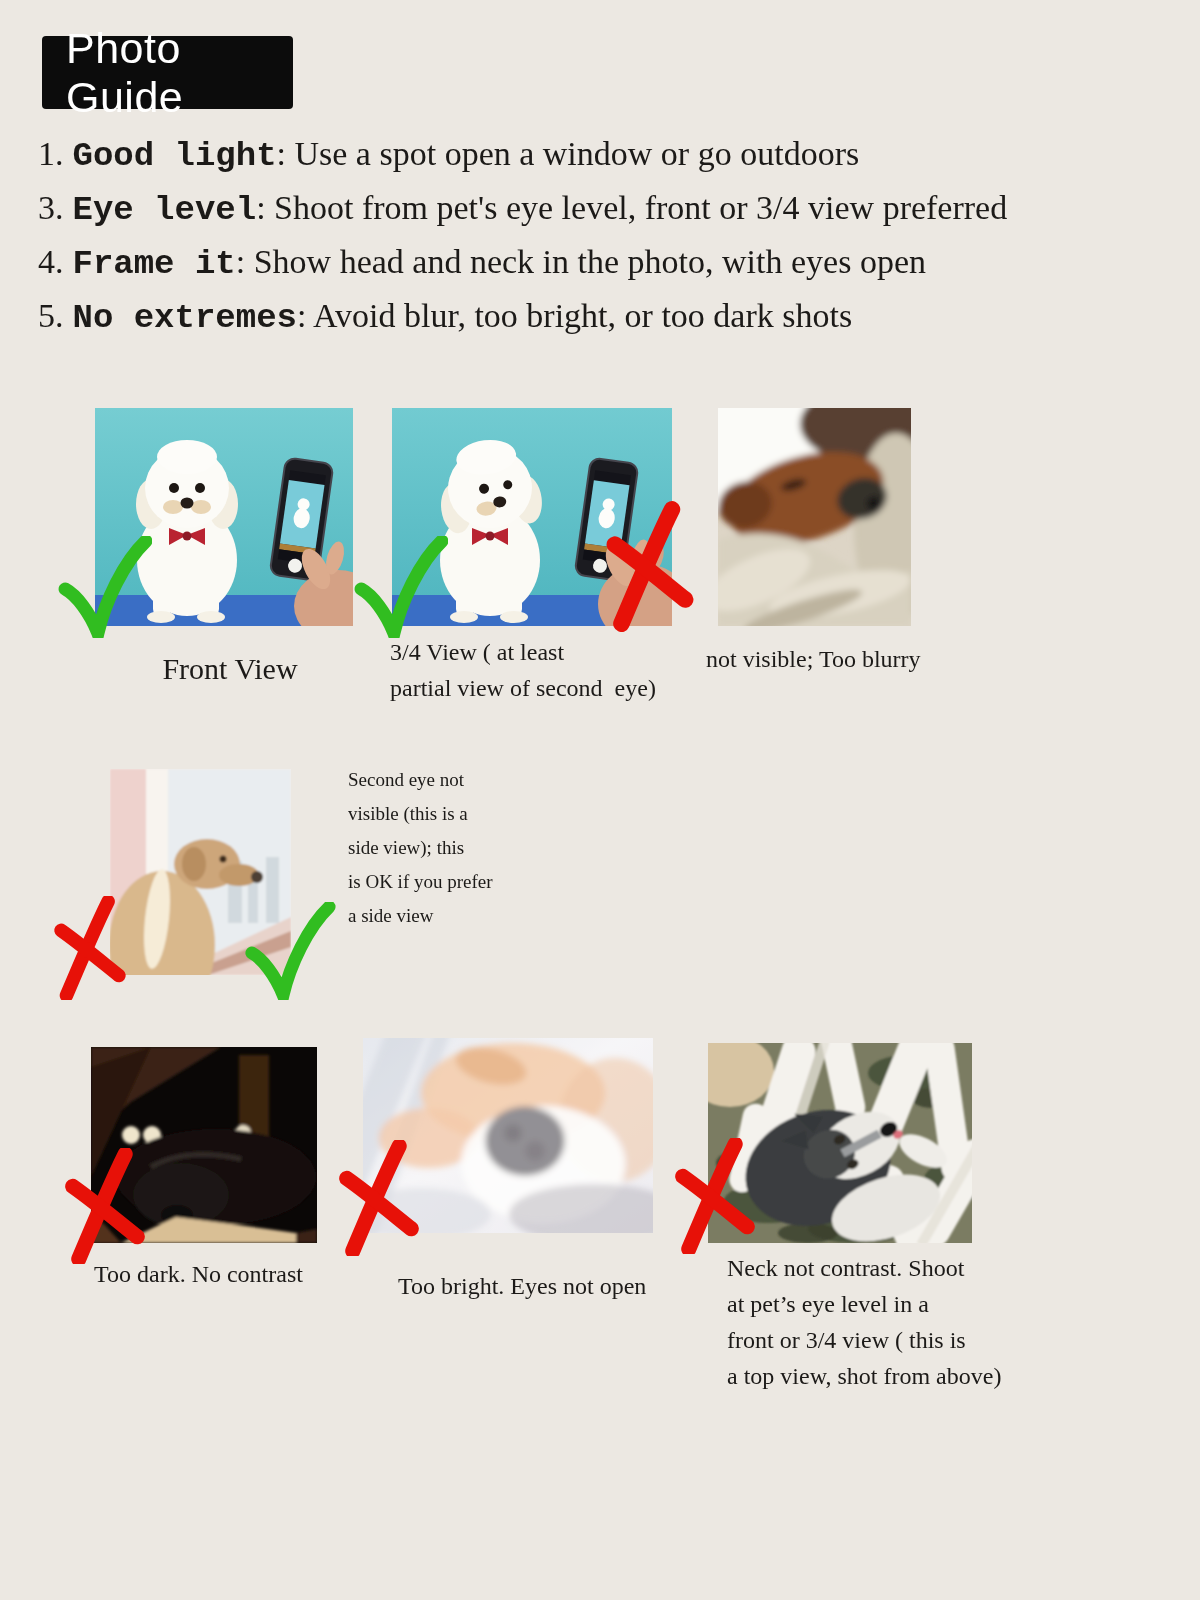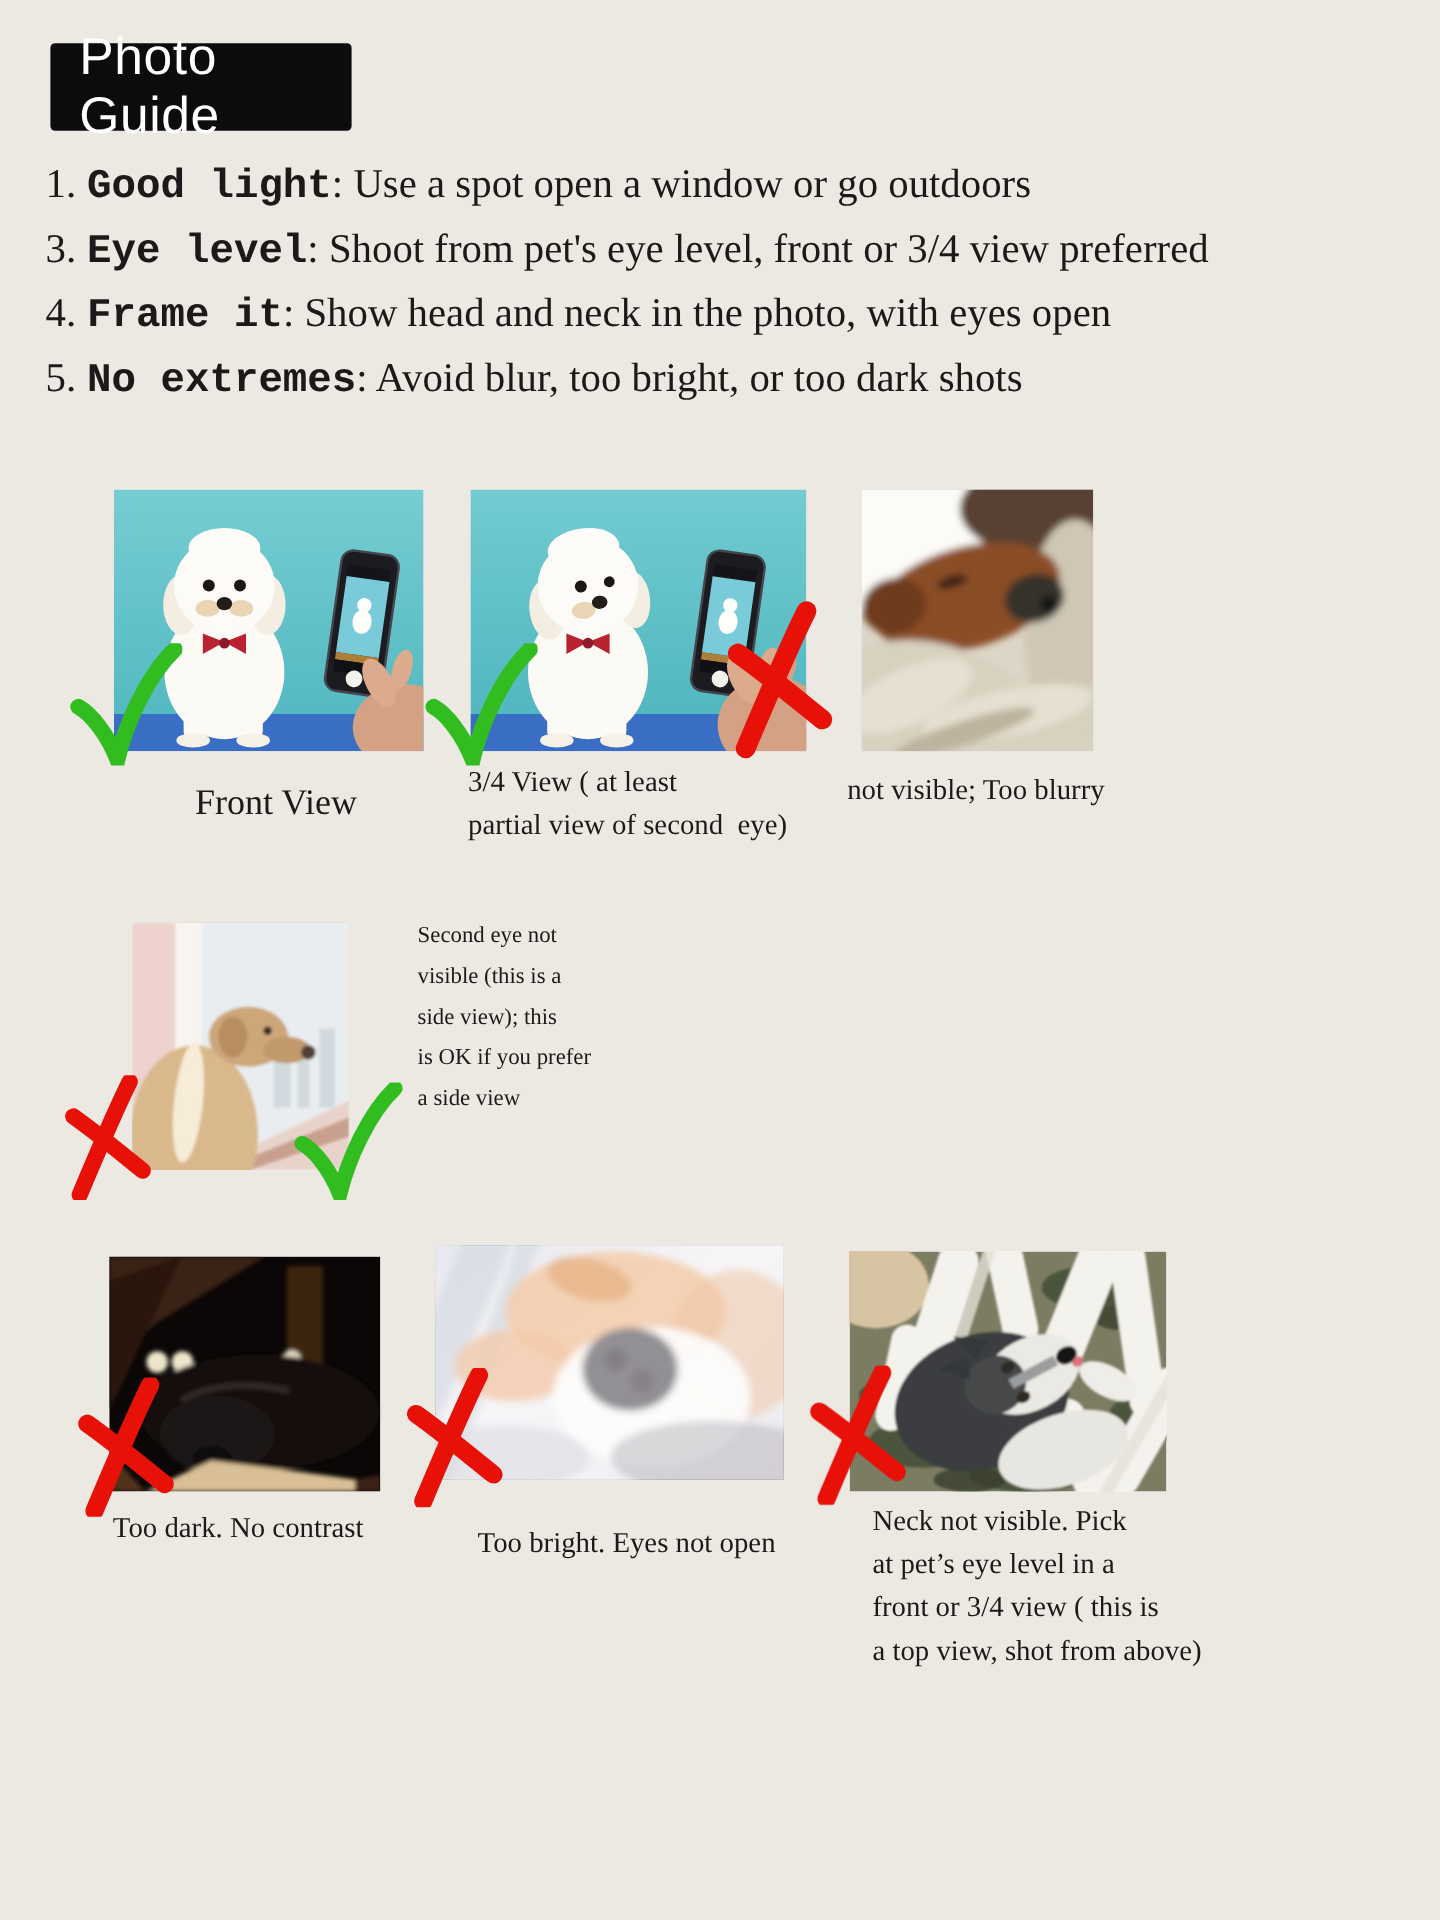--- a/index.html
+++ b/index.html
@@ -382,17 +382,17 @@
     </svg>
 </div>
 
 <div class="cap" style="left:94px;top:1256px;">
   <div>Too dark. No contrast</div>
 </div>
 <div class="cap" style="left:398px;top:1268px;">
   <span>Too bright. Eyes not open</span>
 </div>
 <div class="cap" style="left:727px;top:1250px;">
-  <div>Neck not visible. Pick</div>
+  <div>Neck not contrast. Shoot</div>
   <div>at pet’s eye level in a</div>
   <div>front or 3/4 view ( this is</div>
   <div>a top view, shot from above)</div>
 </div>
 
 </body></html>

